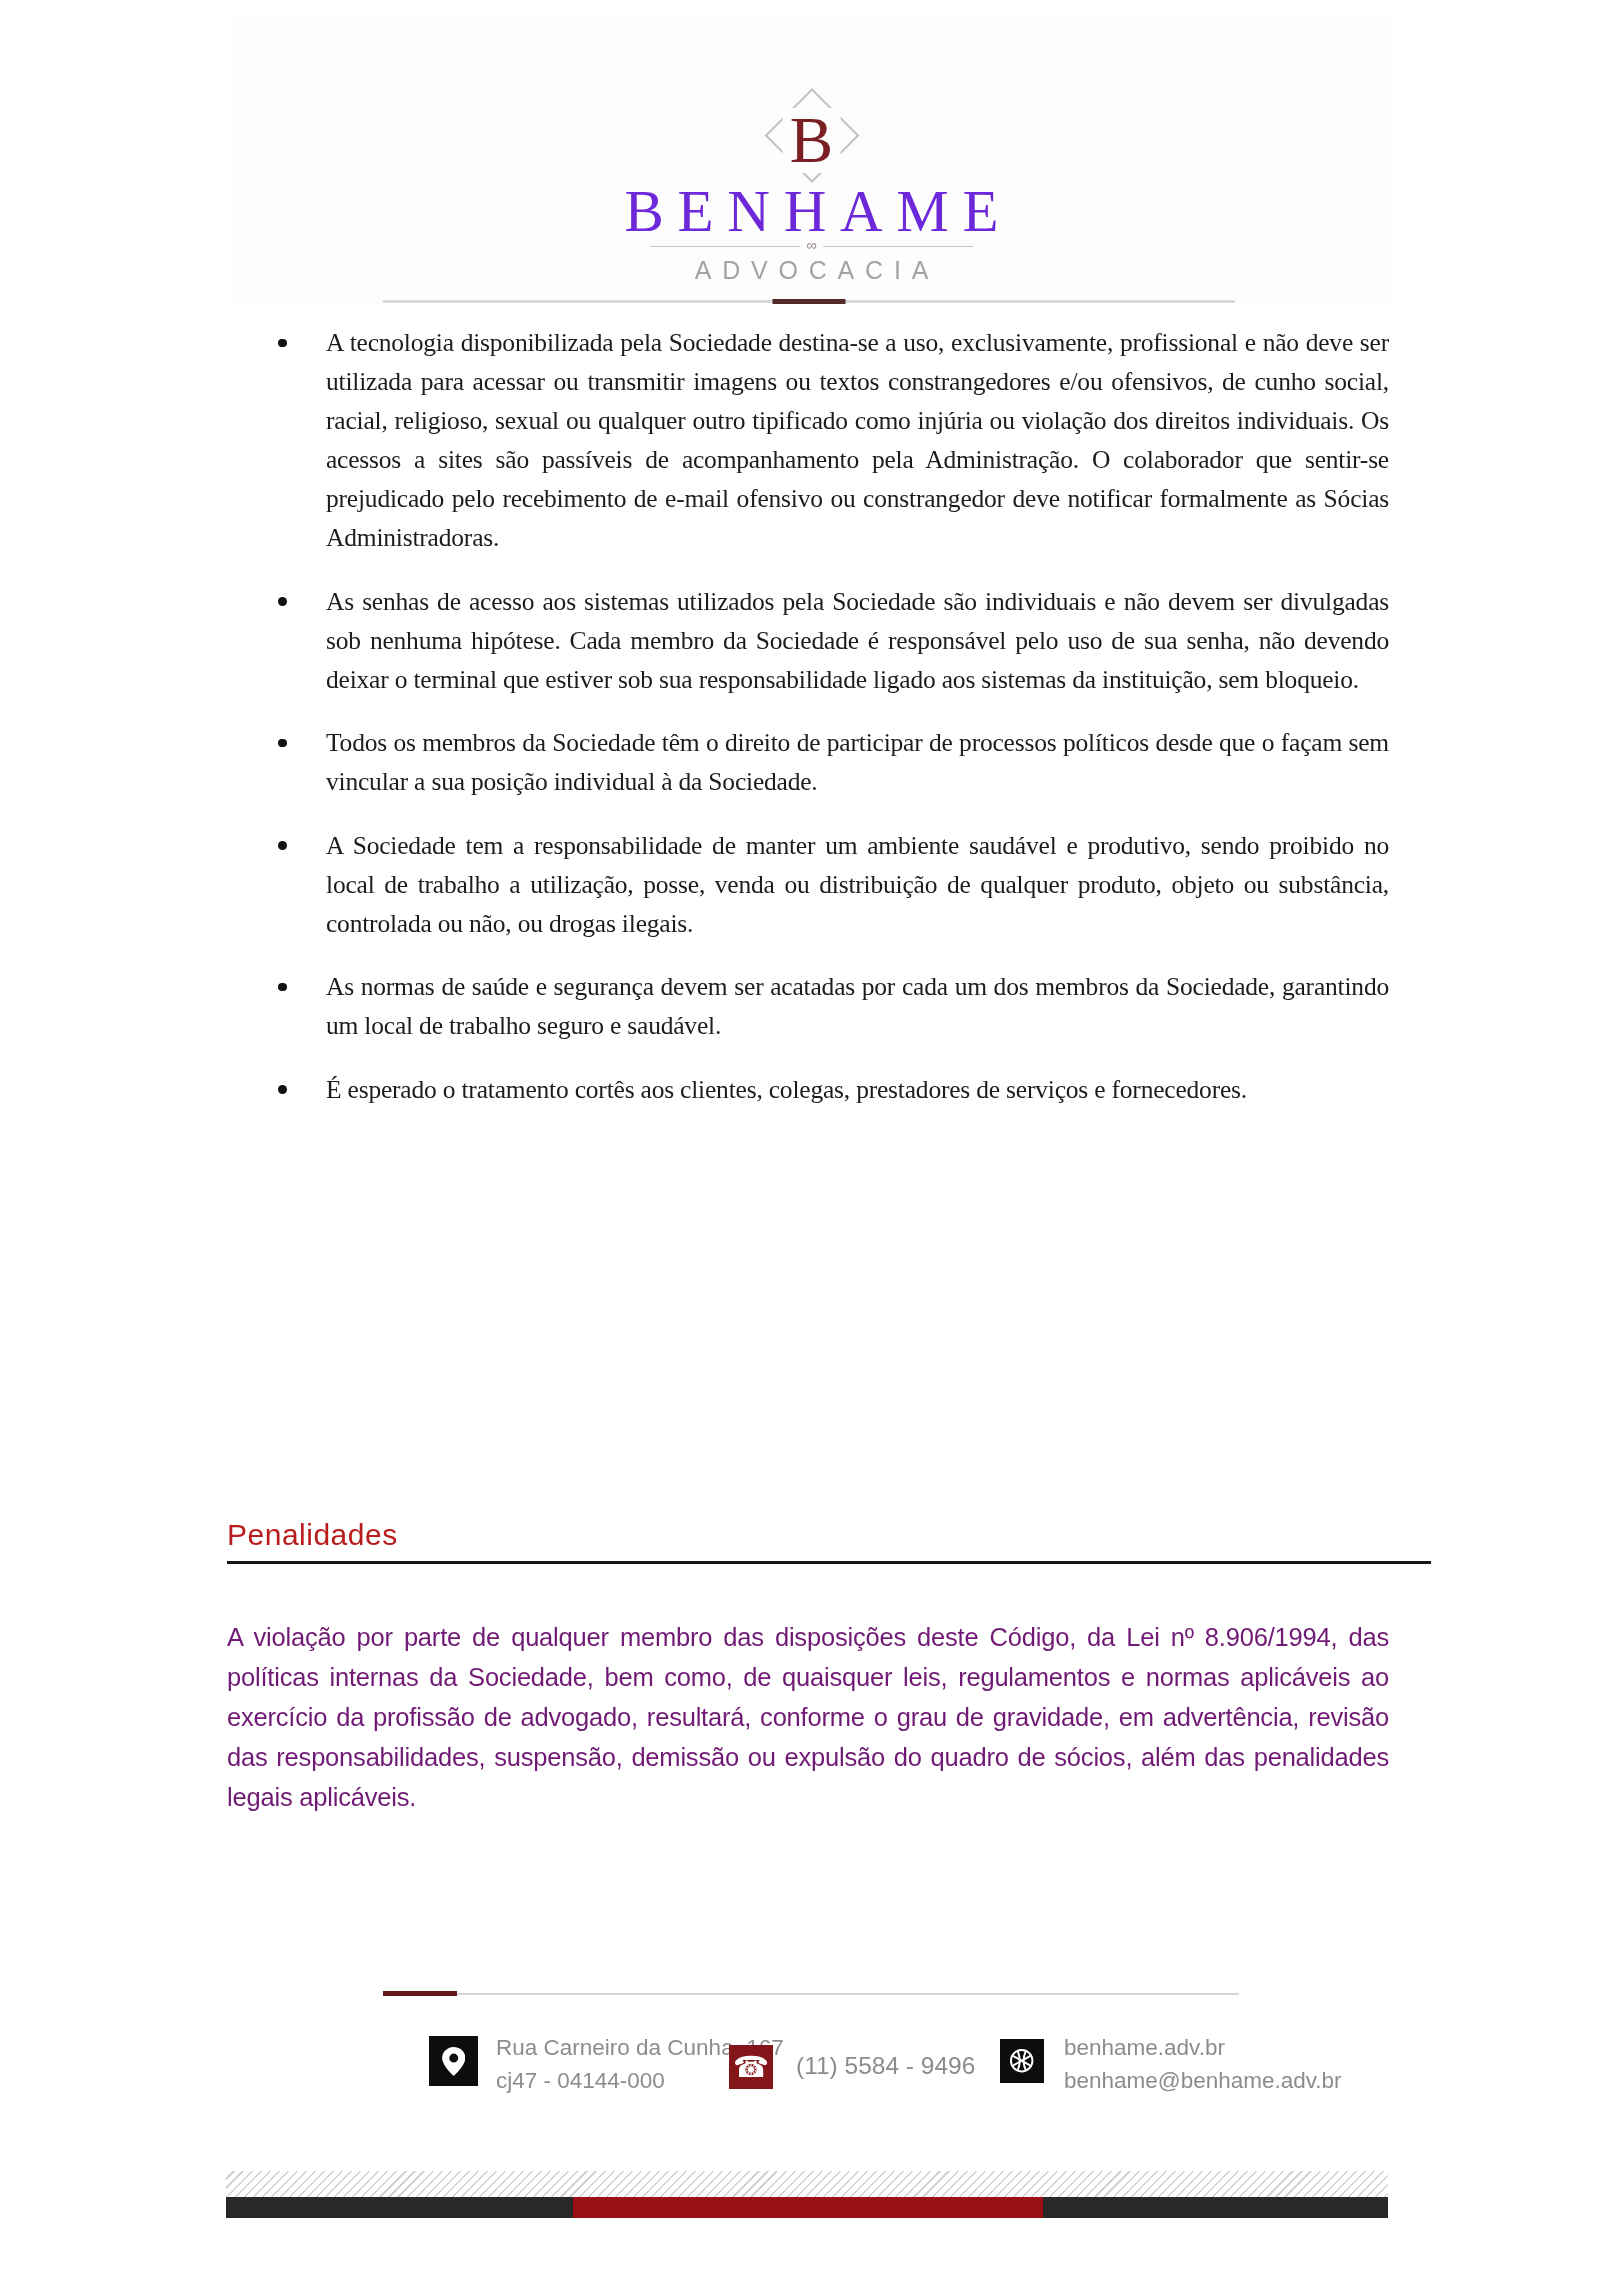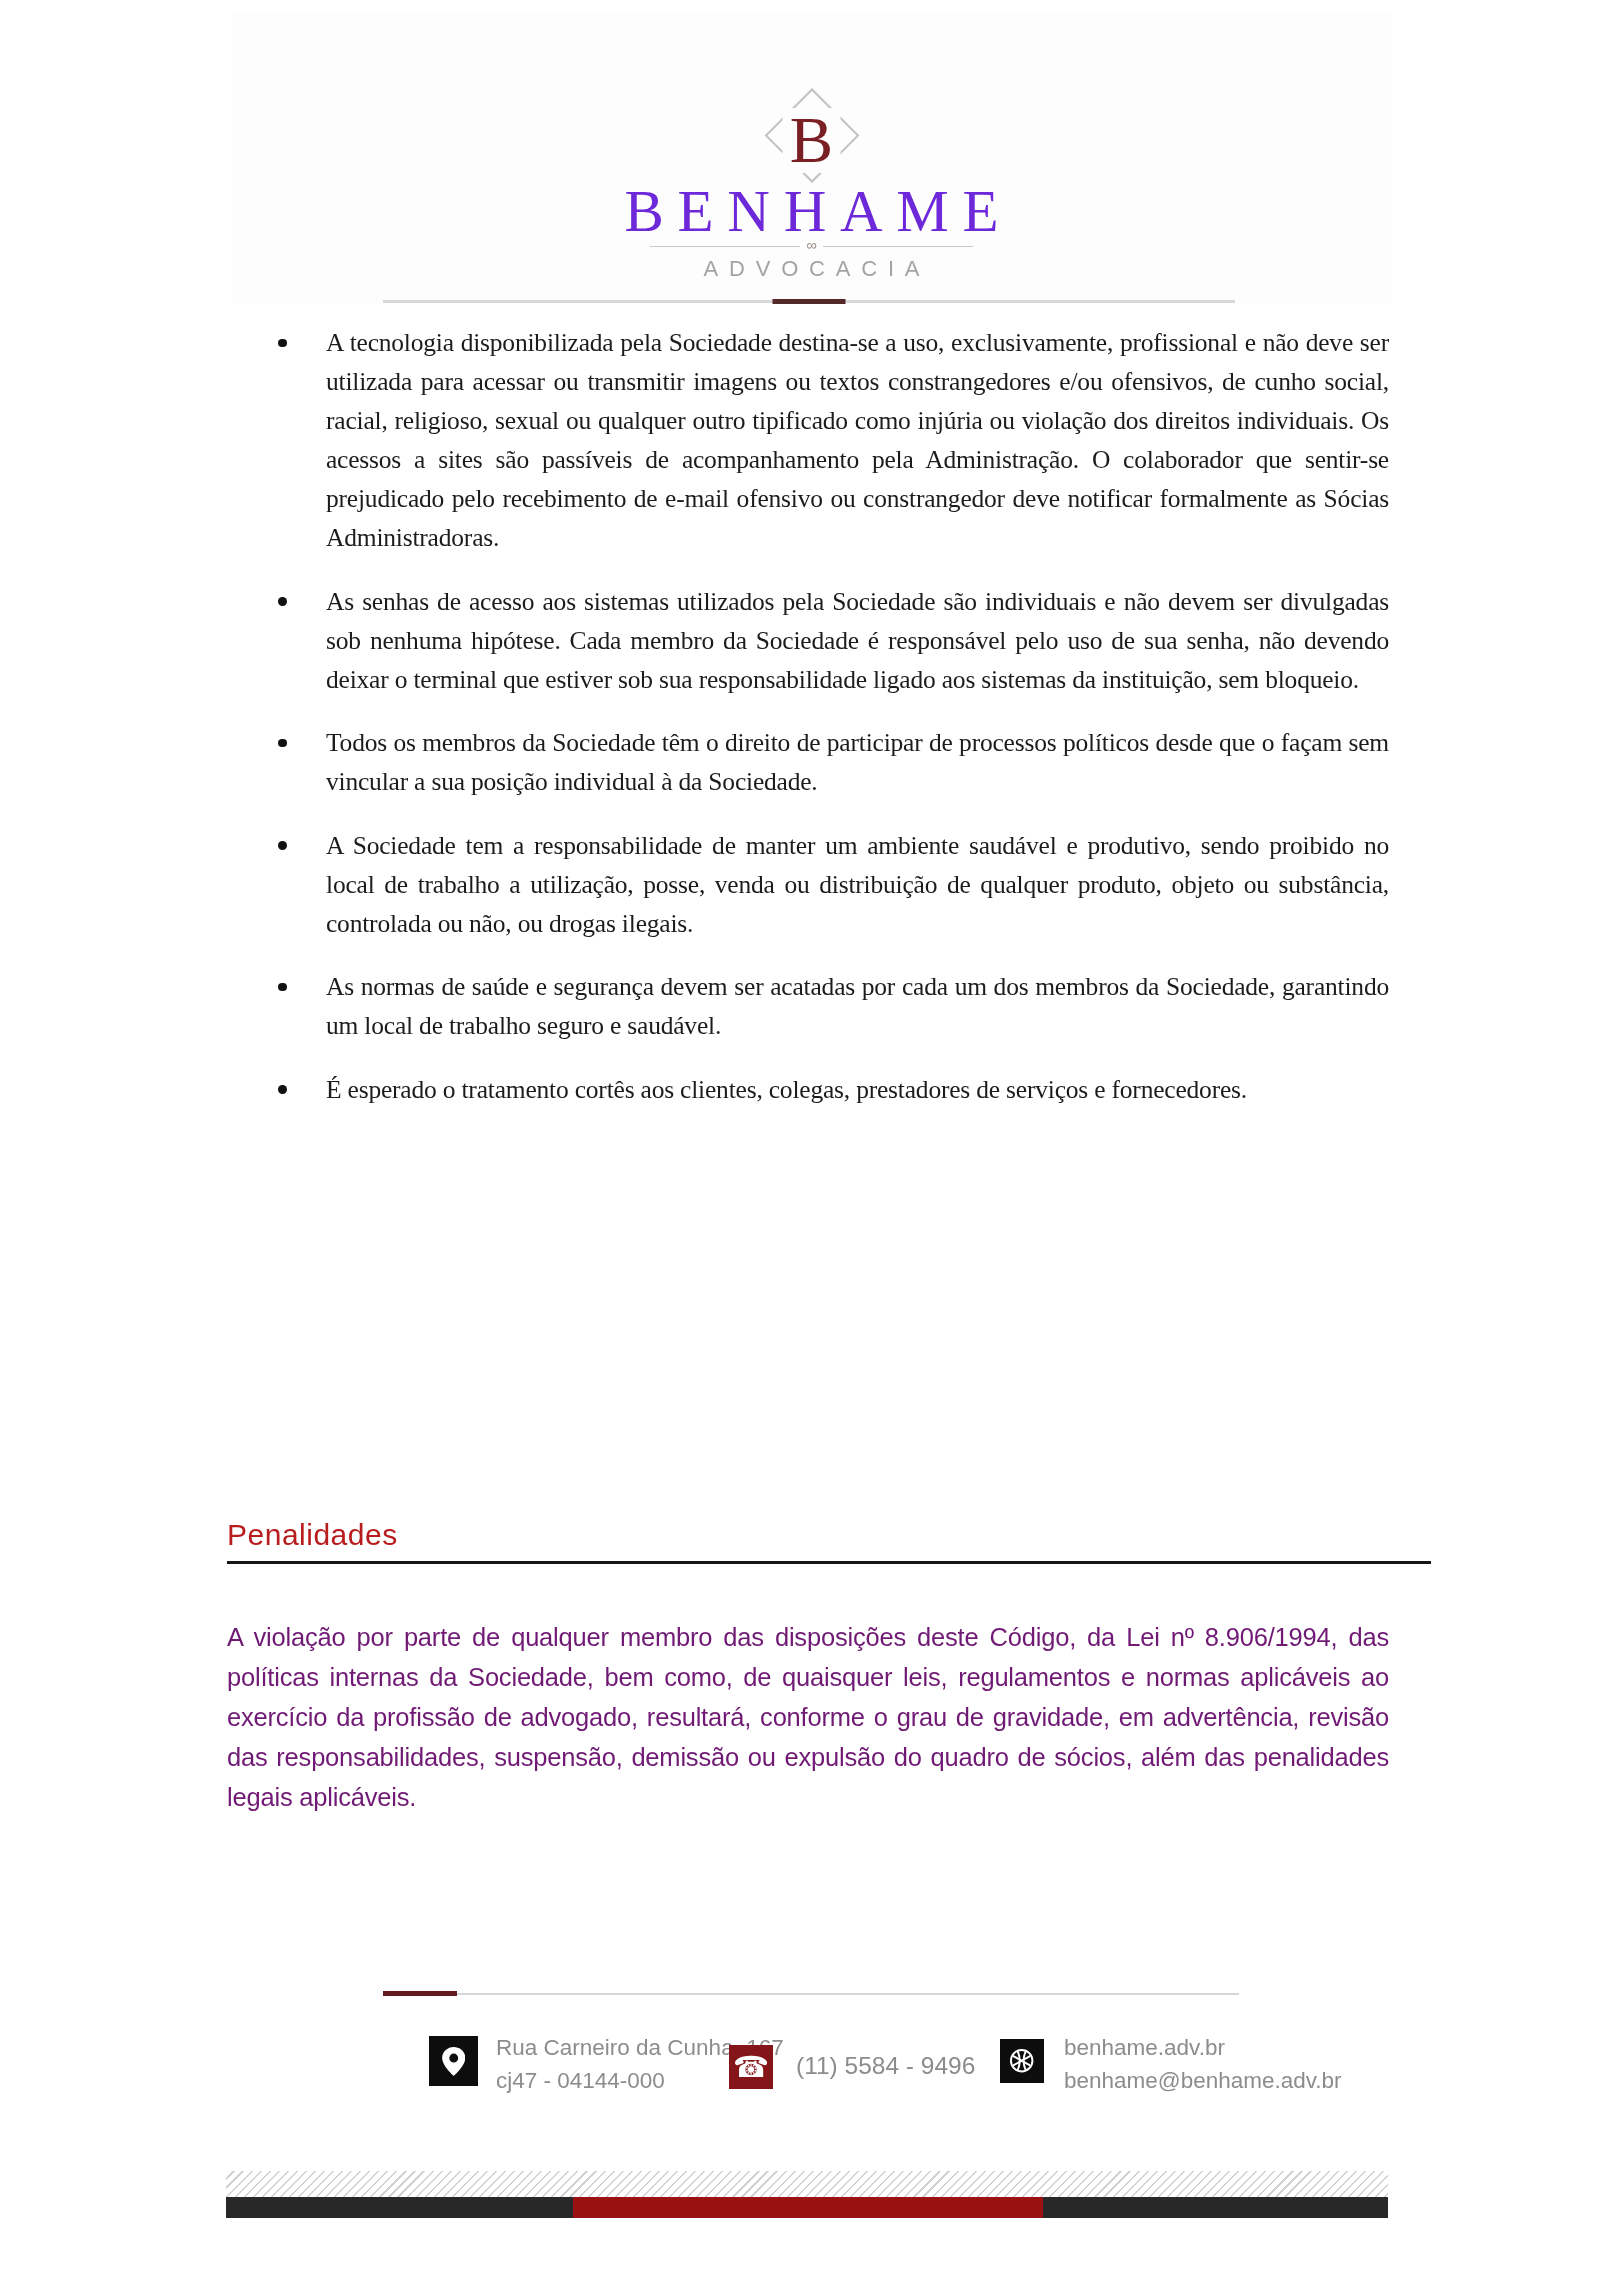--- a/index.html
+++ b/index.html
@@ -46,21 +46,21 @@
     margin-top:3.9px;
     width:323px;
     display:flex;align-items:center;gap:5.9px;
     color:#9a8f8d;font-size:14.7px;line-height:9.8px;
   }
   .logo-divider::before,.logo-divider::after{
     content:"";flex:1;border-top:1px solid #c9c7c6;
   }
   .logo-subtitle{
     margin-top:4.9px;
-    font-size:22px;letter-spacing:10.8px;text-indent:10.8px;
+    font-size:25px;letter-spacing:10.8px;text-indent:10.8px;
     color:#a3a3a3;
   }
   .header-rule{
     position:absolute;left:383px;top:300px;width:852px;height:2.9px;
     background:#d9d9d9;
   }
   .header-rule .accent{
     position:absolute;left:50%;top:-1px;transform:translateX(-50%);
     width:73px;height:4.9px;background:#54292a;
   }

